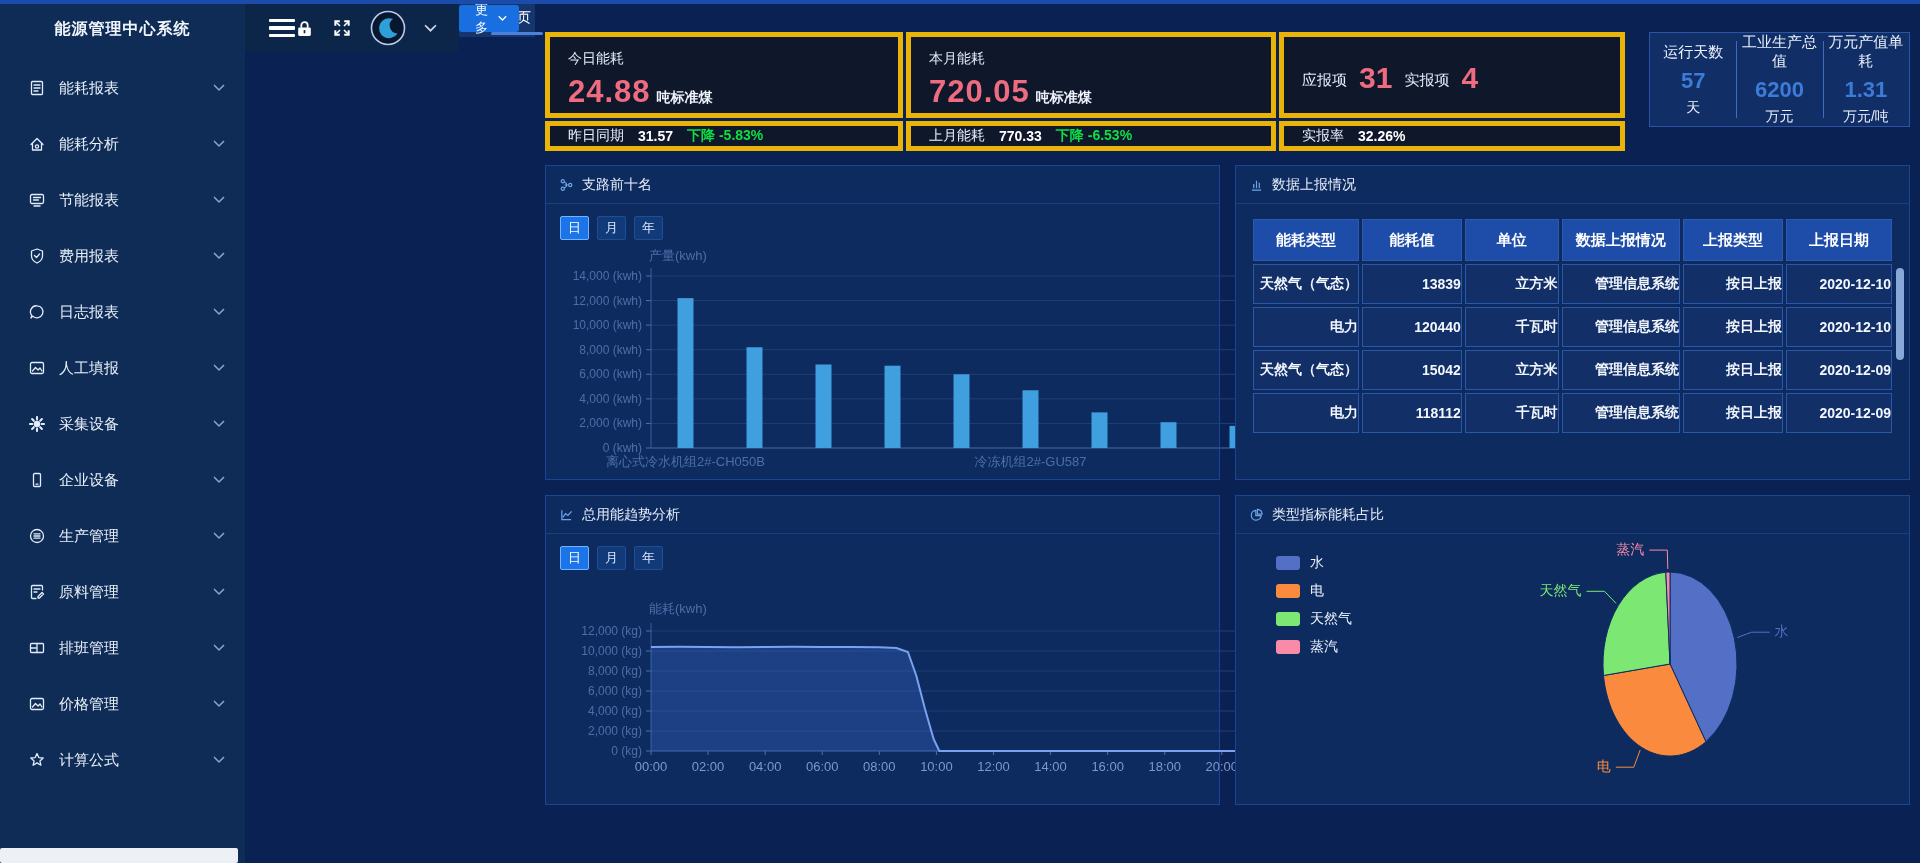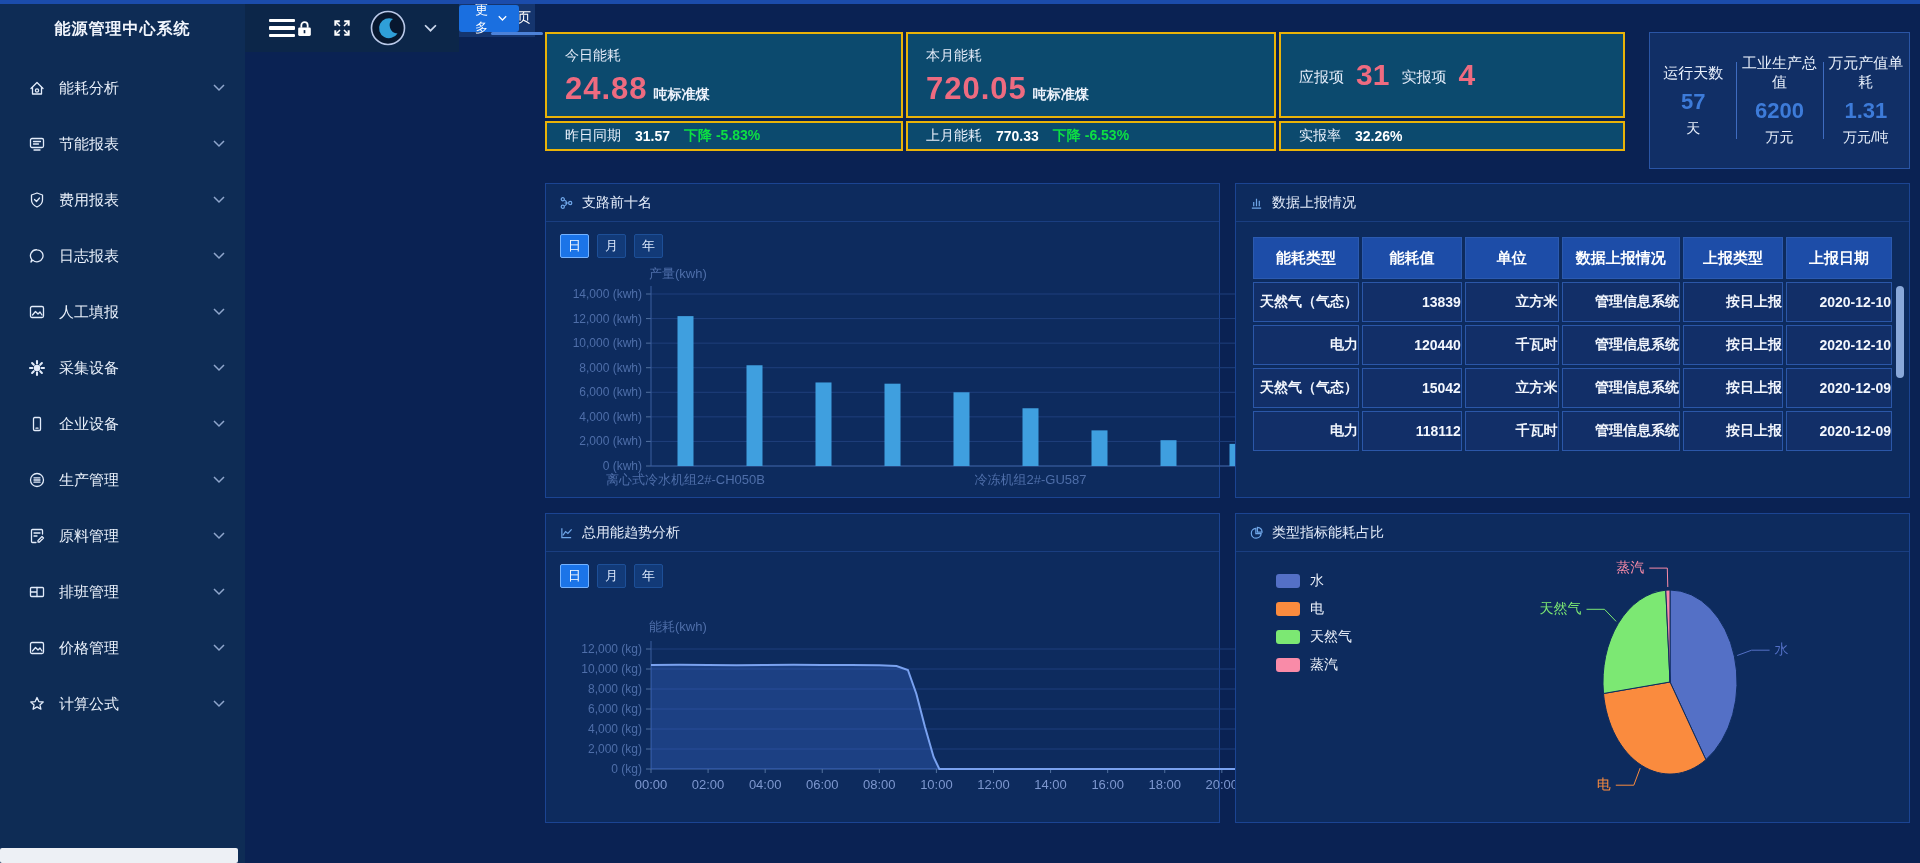--- a/index.html
+++ b/index.html
@@ -30,32 +30,32 @@
 
   .tabbar{height:37px;background:#15356e;position:relative;display:flex;align-items:flex-end;flex:none}
   .tab{margin-left:40px;height:37px;line-height:35px;padding:0 4px;font-size:14px;color:#fff;cursor:pointer;position:relative}
   .tab.active::after{content:"";position:absolute;left:-8px;right:-8px;bottom:2px;height:3px;background:#4d82d8;border-radius:2px}
   .more-btn{position:absolute;right:16px;top:5px;height:27px;padding:0 12px;background:#1a6fe0;border:none;border-radius:3px;color:#fff;font-size:13px;display:flex;align-items:center;gap:6px;cursor:pointer;font-family:inherit}
 
   
   .content{flex:1;padding:32px 10px 0 10px;overflow:hidden}
   .kpi-row{display:flex;gap:22px;margin-bottom:14px}
   .kpi-left{width:1082px;flex:none;display:grid;grid-template-columns:358px 370px 346px;grid-template-rows:86px 30px;gap:3px}
-  .kpi-cell{background:#0c4a6e;border:2px solid #eab308;padding:10px 18px}
+  .kpi-cell{background:#0f172a;border:5px solid #eab308;padding:10px 18px}
   .kpi-cap{font-size:14px;color:#e4ecf9;margin:3px 0 8px}
   .kpi-big{font-size:31px;font-weight:700;color:#ee6b80;letter-spacing:1px;line-height:1}
   .kpi-unit{font-size:14px;font-weight:700;color:#eef3fc;margin-left:6px}
   .kpi-bottom{display:flex;align-items:center;padding:0 18px;font-size:14px;gap:14px}
   .kpi-bottom .val{font-weight:700;color:#fff}
   .trend{color:#0ddf43;font-weight:700}
   .kpi-inline{display:flex;align-items:flex-end;gap:12px;margin-top:16px}
   .kpi-inline .lbl{font-size:15px;color:#e4ecf9;padding-bottom:3px}
   .kpi-inline .num{font-size:30px;font-weight:700;color:#ee6b80;line-height:1}
 
-  .stats-panel{flex:1;height:137px;background:#112f66;border:1px solid #2a55a5;display:flex;align-items:center}
+  .stats-panel{flex:1;height:95px;background:#112f66;border:1px solid #2a55a5;display:flex;align-items:center}
   .stat{flex:1;text-align:center;position:relative;padding:6px 0}
   .stat + .stat::before{content:"";position:absolute;left:0;top:14px;bottom:14px;width:1px;background:#3f6cc0}
   .stat .s-label{font-size:15px;color:#e9f0fb;margin-bottom:6px}
   .stat .s-value{font-size:22px;font-weight:700;color:#3d7bd9;margin-bottom:5px}
   .stat .s-unit{font-size:14px;color:#e9f0fb}
 
   .row{display:flex;gap:15px;margin-bottom:15px}
   .panel{flex:1;min-width:0;background:#0d2b5e;border:1px solid #1b4492;position:relative}
   .row2 .panel{height:315px}
   .row3 .panel{height:310px}
@@ -83,20 +83,34 @@
 </head>
 <body>
 
 <div class="accent"></div>
 
 <div class="app">
 
   <aside class="sidebar">
     <div class="sidebar-title">能源管理中心系统</div>
     <nav class="menu" id="sidebar-menu">
+        <div class="menu-item">
+          <span class="mi-icon">
+            <svg viewBox="0 0 18 18" fill="none" stroke="currentColor" stroke-width="1.3" stroke-linecap="round" stroke-linejoin="round">
+              <rect x="3.5" y="2.5" width="11" height="13" rx="1"></rect>
+              <path d="M6 6h6M6 9h6M6 12h4"></path>
+            </svg>
+          </span>
+          <span class="mi-label">能耗报表</span>
+          <span class="mi-chev">
+            <svg viewBox="0 0 12 8" fill="none" stroke="#8fa6cc" stroke-width="1.5">
+              <path d="m1 1 5 5 5-5"></path>
+            </svg>
+          </span>
+        </div>
         <div class="menu-item">
           <span class="mi-icon">
             <svg viewBox="0 0 18 18" fill="none" stroke="currentColor" stroke-width="1.3" stroke-linecap="round" stroke-linejoin="round">
               <path d="M3 9.5 9 3.5l6 6"></path>
               <path d="M4.5 8.5V15h9V8.5"></path>
               <circle cx="9" cy="11.5" r="1.6"></circle>
             </svg>
           </span>
           <span class="mi-label">能耗分析</span>
           <span class="mi-chev">

